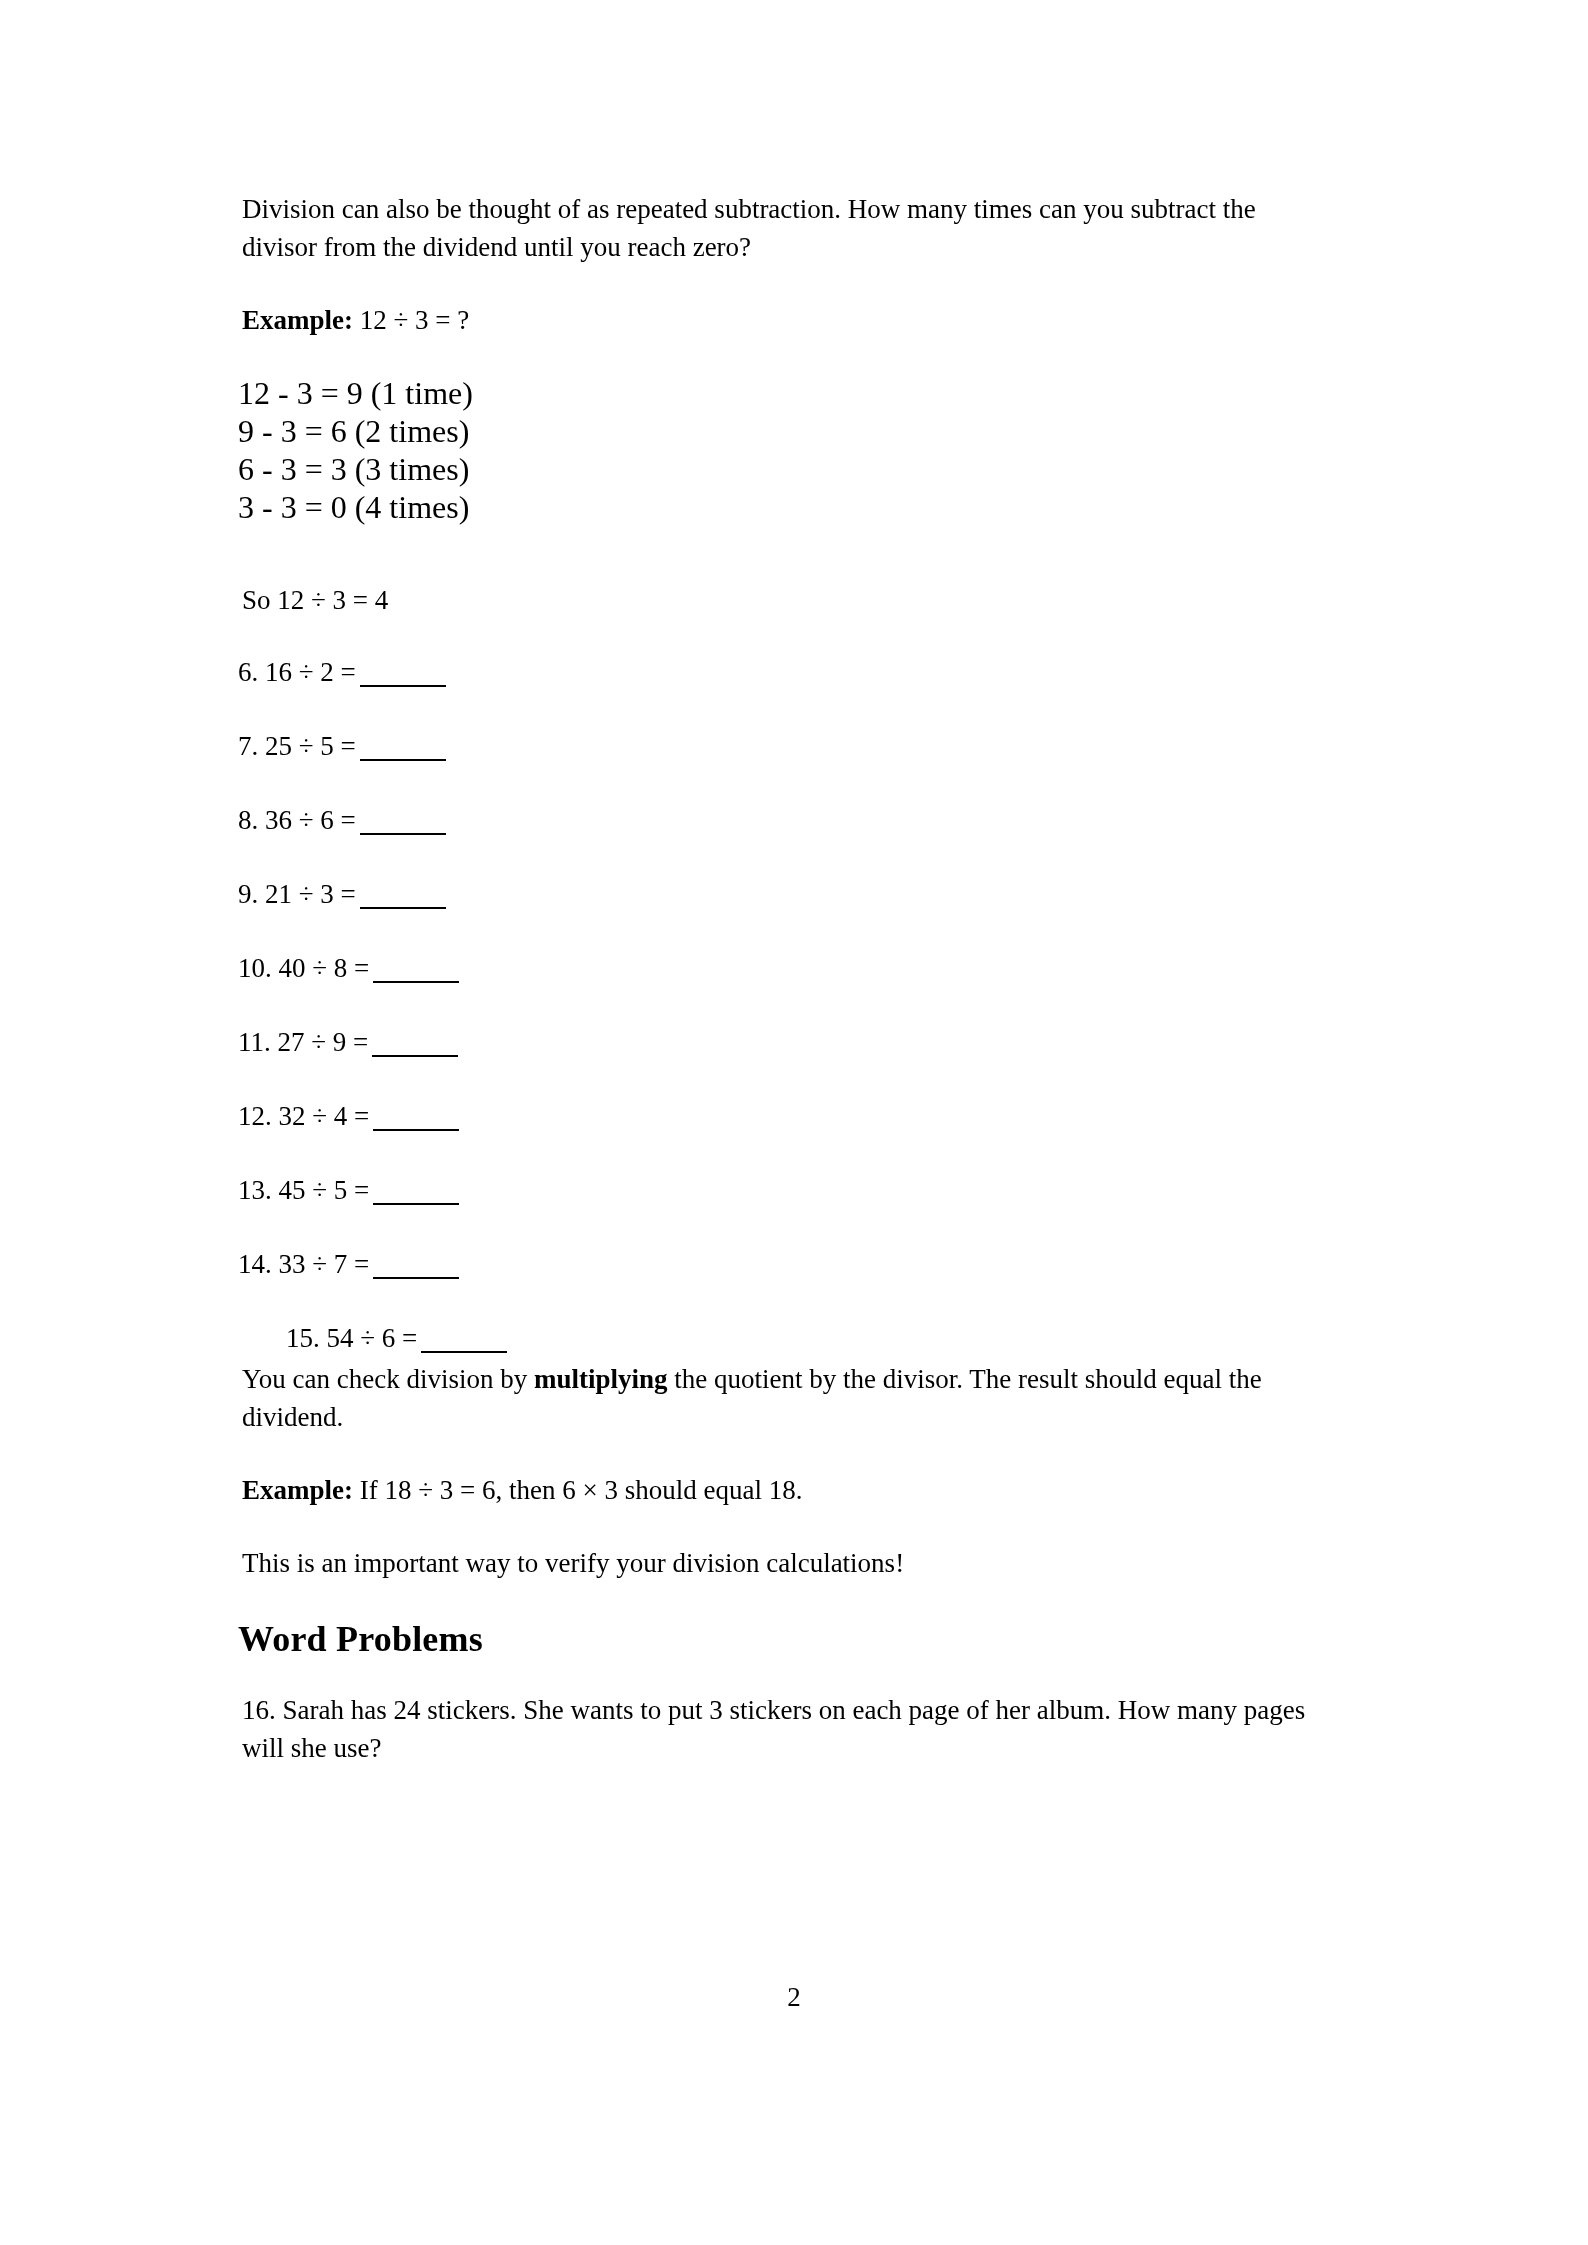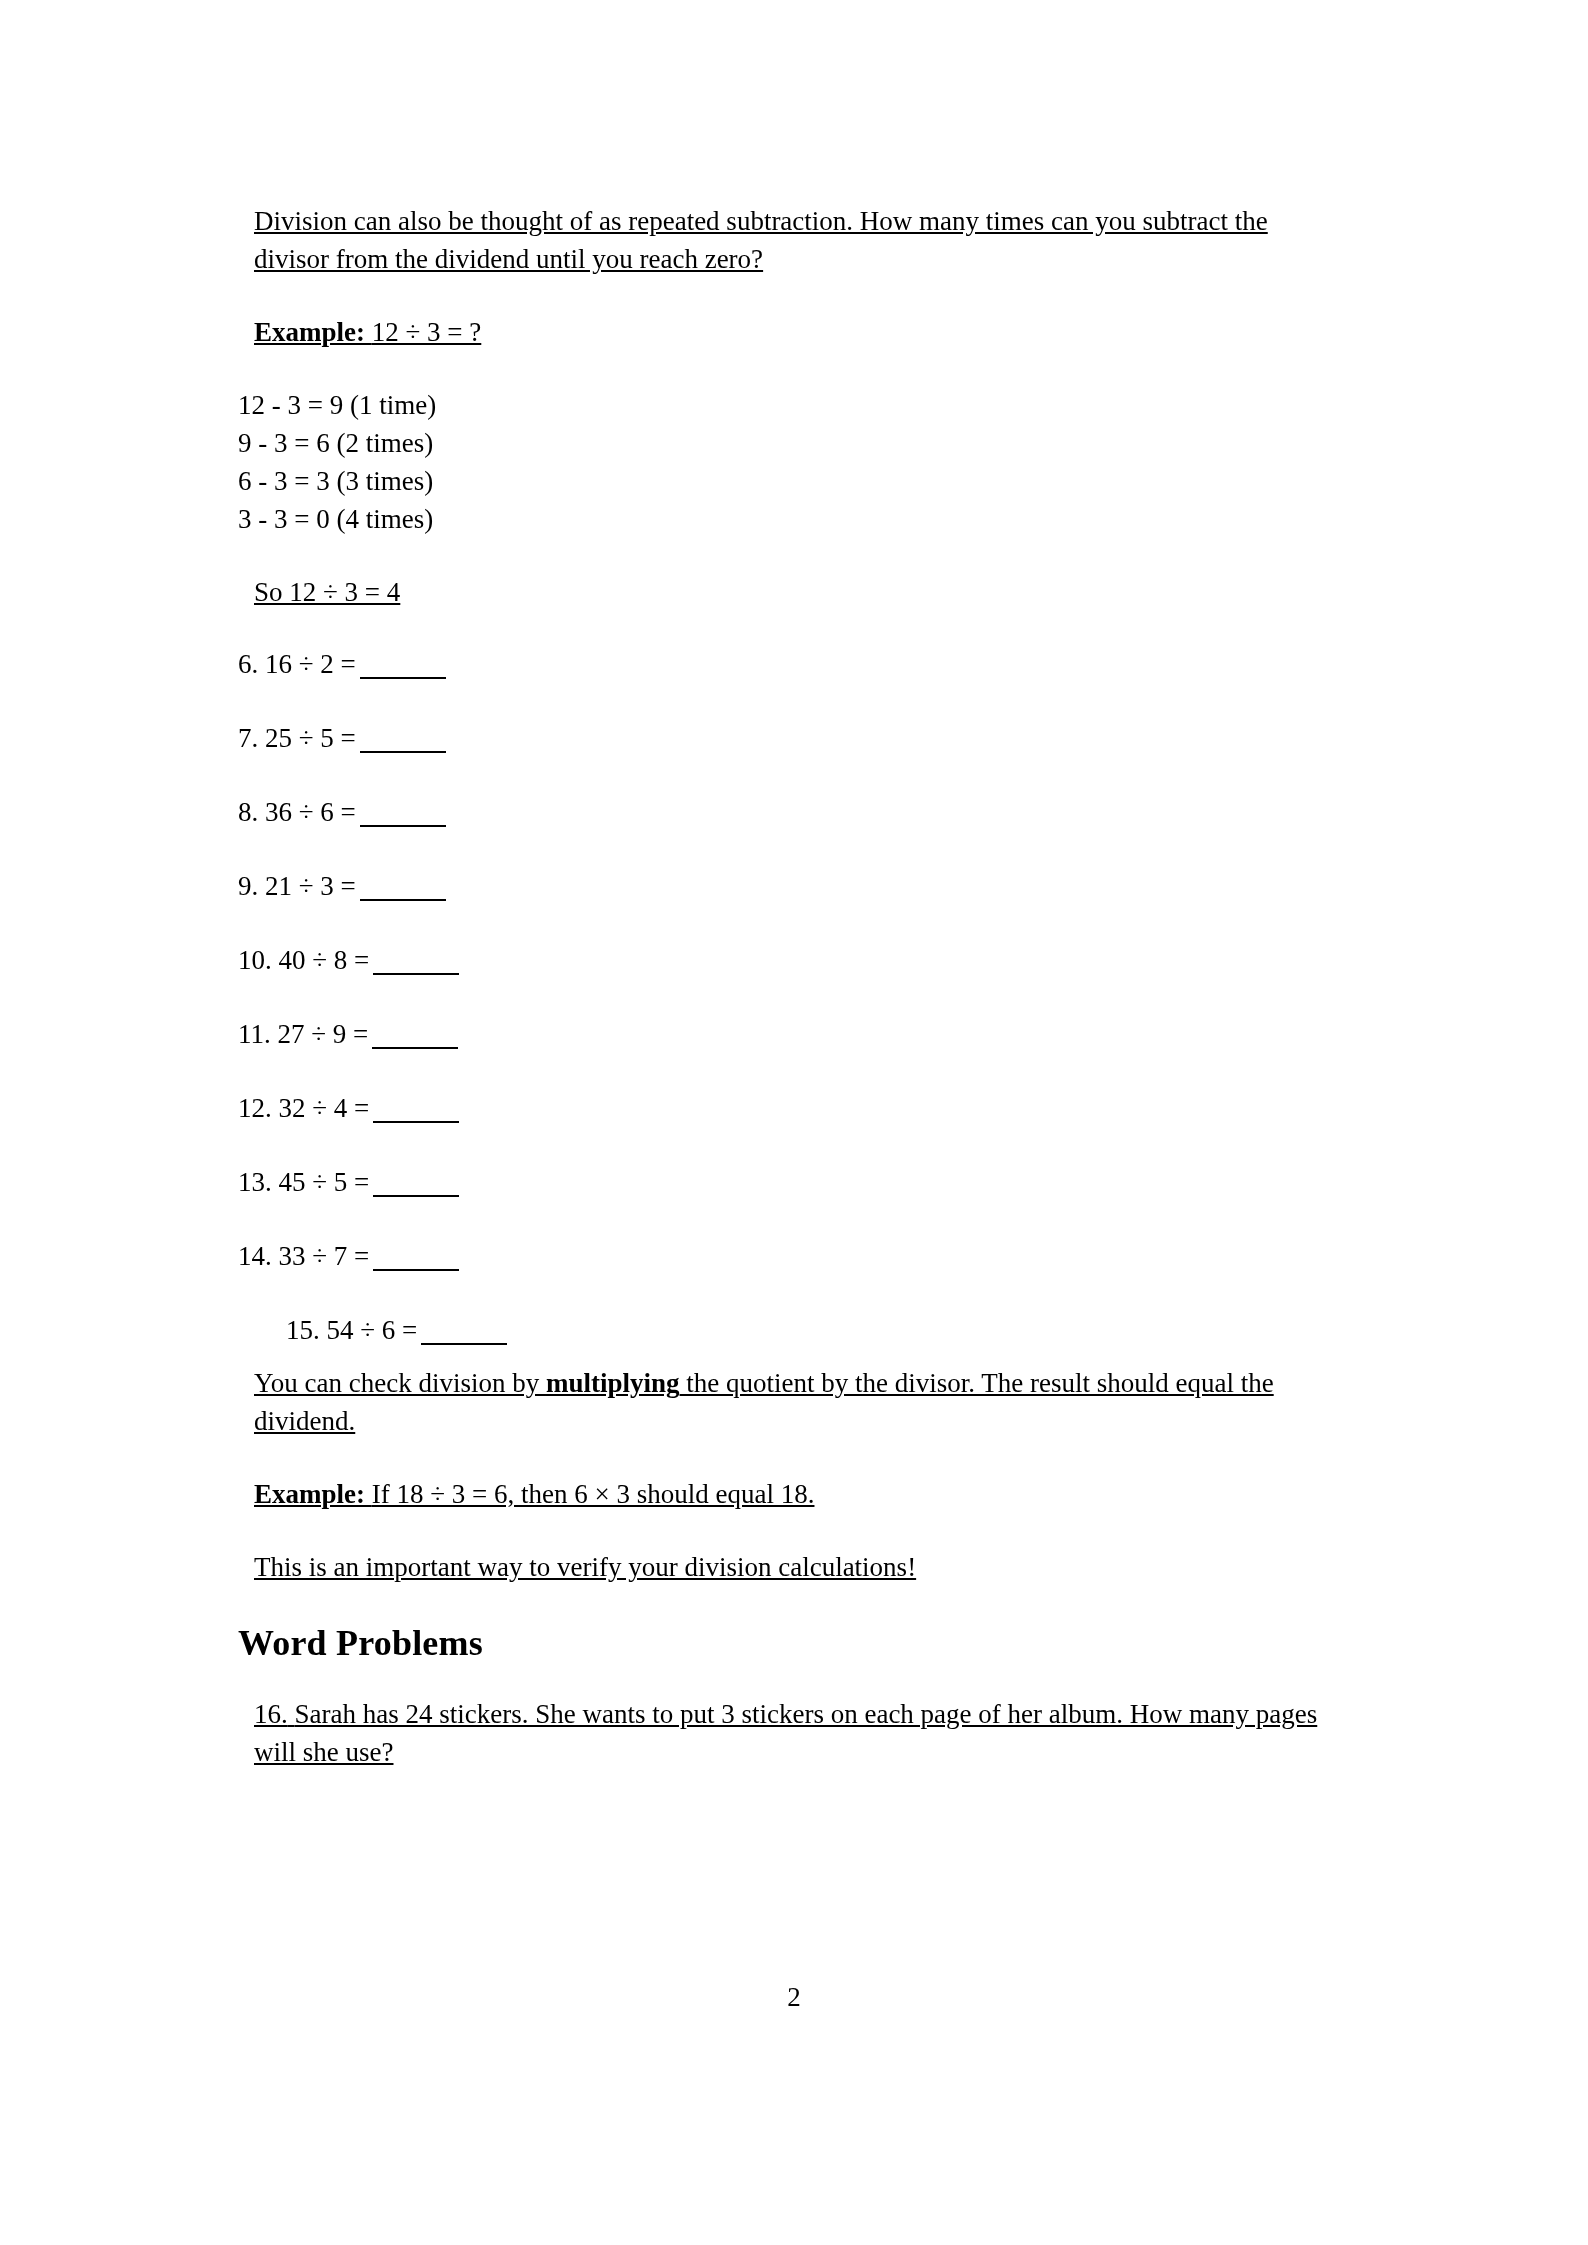--- a/index.html
+++ b/index.html
@@ -22,39 +22,38 @@
     overflow: hidden;
     box-sizing: border-box;
   }
   .content {
     position: absolute;
     left: 238px;
     top: 186px;
     width: 1098px;
   }
   p, .block {
-    margin: 16px;
-    text-decoration: underline;
+    margin: 4px;
   }
   .para {
     font-size: 27px;
     line-height: 38px;
     margin-bottom: 35px;
     text-align: left;
   }
   .para.tight {
     margin-bottom: 0;
   }
   .bold {
     font-weight: bold;
   }
   .steps {
-    font-size: 27px;
+    font-size: 32px;
     line-height: 38px;
-    margin-bottom: 35px;
+    margin-bottom: 55px;
   }
   .steps .step-line {
     white-space: nowrap;
   }
   h2.heading {
     font-size: 36px;
     font-weight: bold;
     line-height: 44px;
     margin: 0 0 30px 0;
     letter-spacing: 0.2px;

